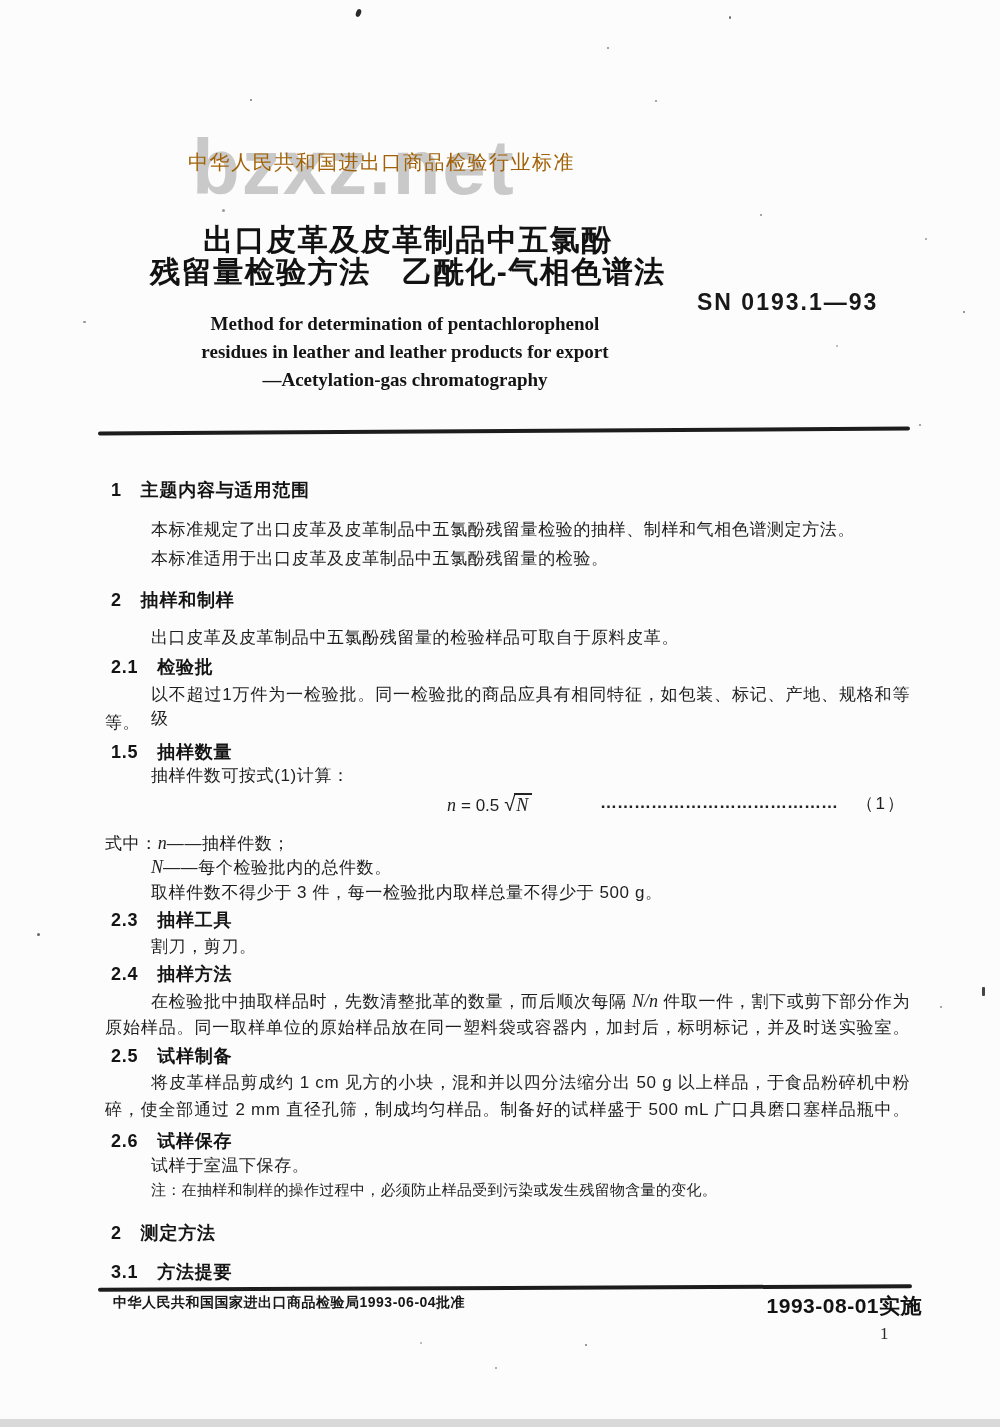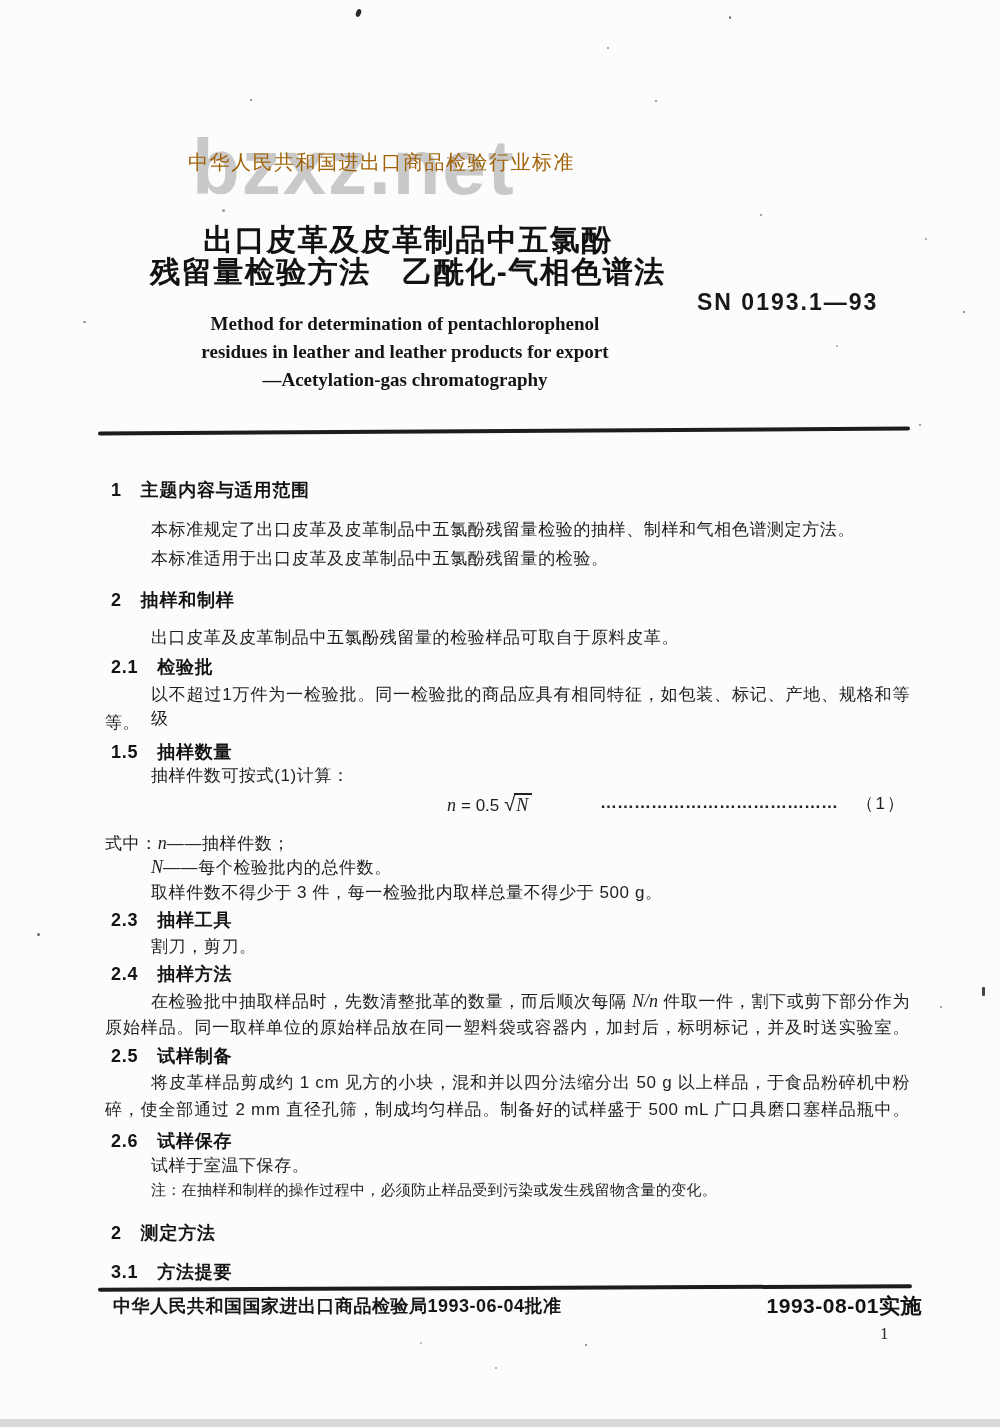--- a/index.html
+++ b/index.html
@@ -59,21 +59,21 @@
     border-top:2px solid #222;padding:0 4px 0 2px;margin-left:-1px;
   }
   .leader{
     position:absolute;left:498px;top:0;width:262px;overflow:hidden;
     white-space:nowrap;font-weight:700;font-size:17px;line-height:24px;letter-spacing:0;
     color:#222;
   }
   .eqnum{position:absolute;right:2px;top:0;font-size:17px;line-height:26px;letter-spacing:2px;}
   
   .footer-approval{
-    left:113px;top:1294px;font-size:18px;font-weight:700;letter-spacing:0.5px;
+    left:113px;top:1294px;font-size:14px;font-weight:700;letter-spacing:0.5px;
     white-space:nowrap;color:#171717;z-index:2;
   }
   .footer-impl{
     right:78px;top:1292px;font-size:21px;font-weight:700;letter-spacing:0.5px;
     white-space:nowrap;color:#131313;z-index:2;
   }
   .page-num{
     left:880px;top:1324px;font-size:17px;font-family:"Liberation Serif", serif;color:#2a2a2a;
   }
   .bottom-strip{left:0;top:1419px;width:1000px;height:8px;background:#d9d9d9;}

